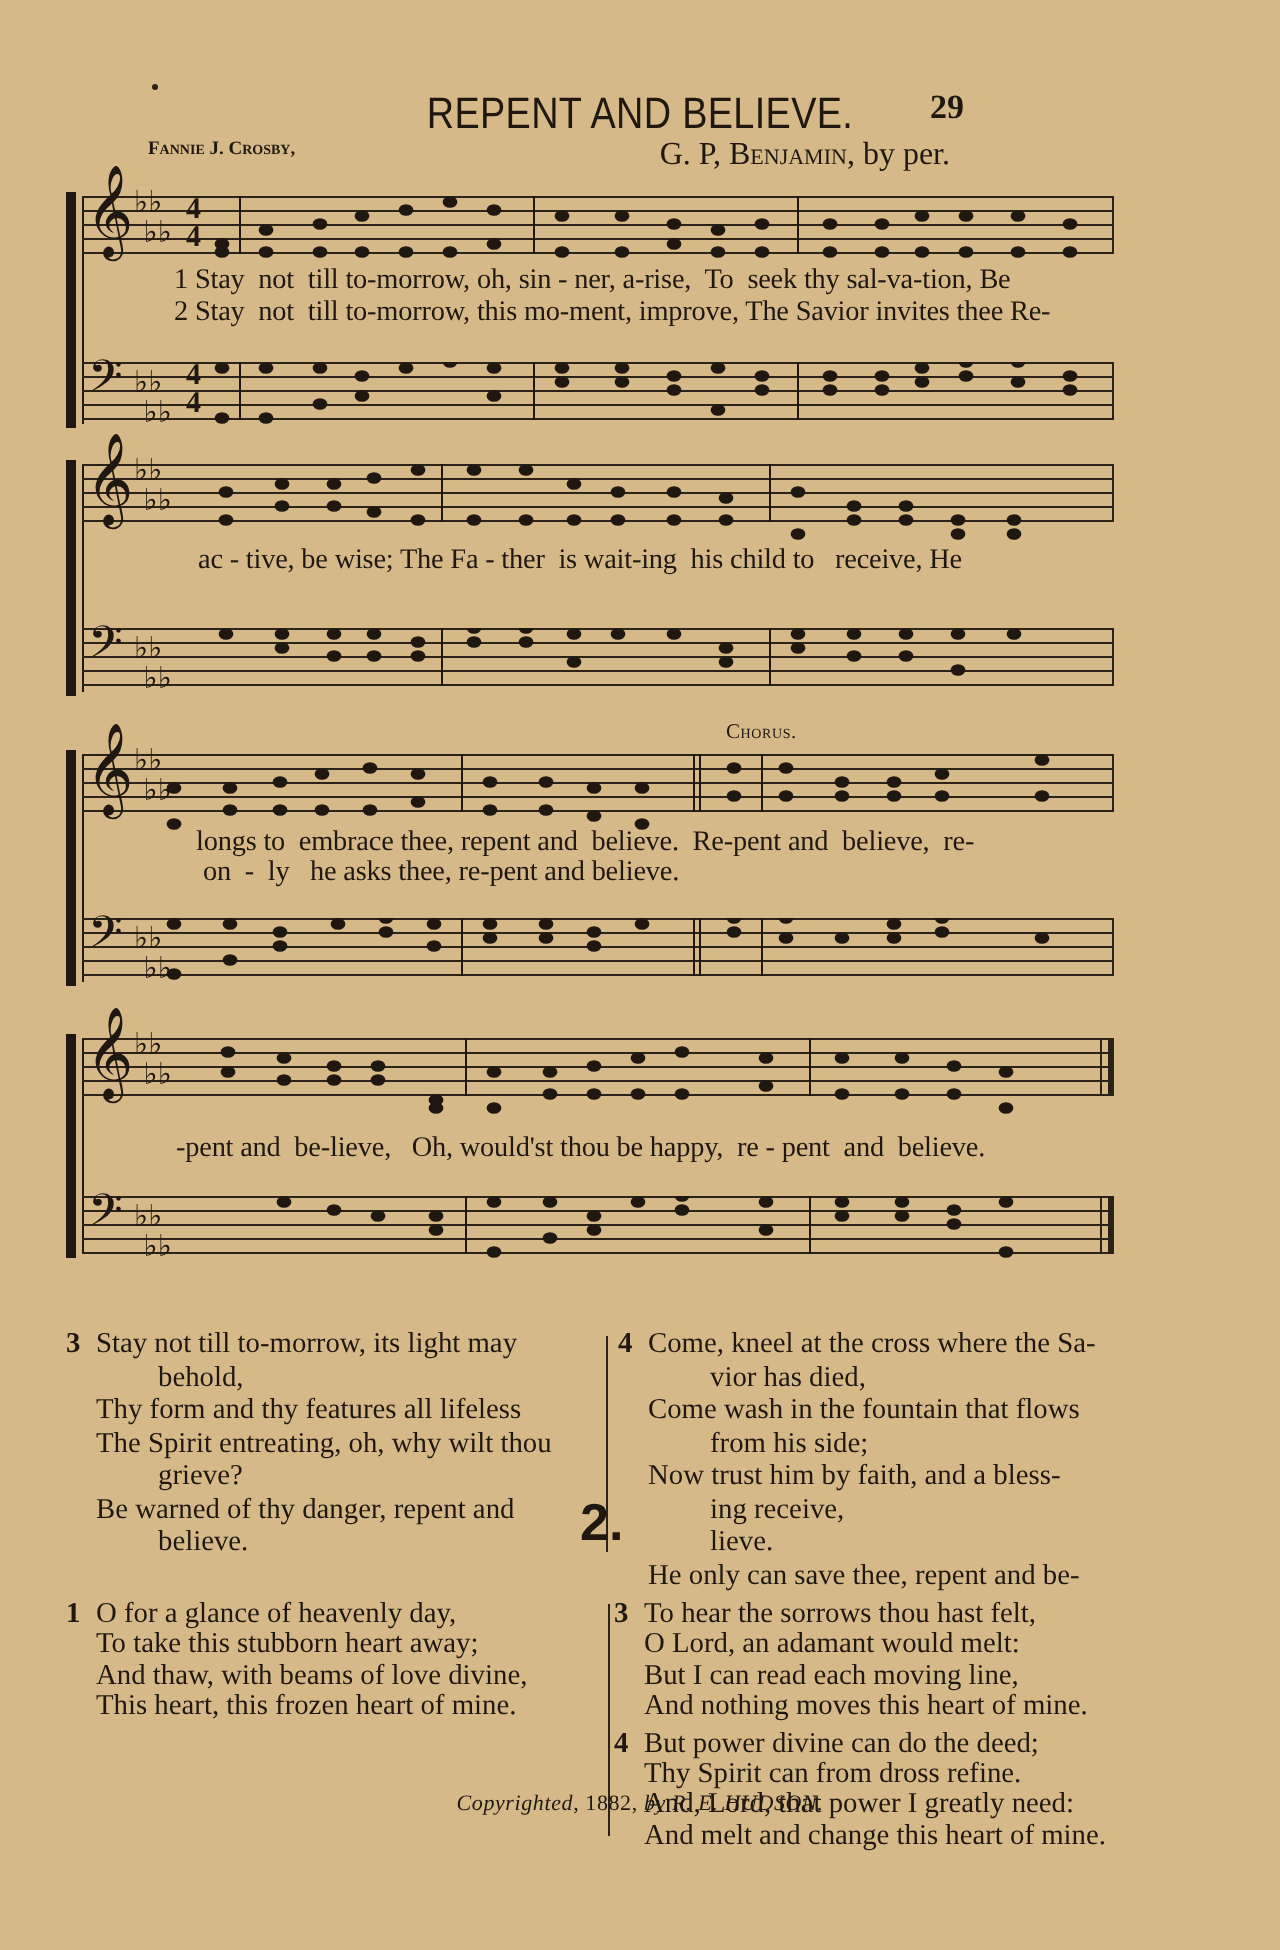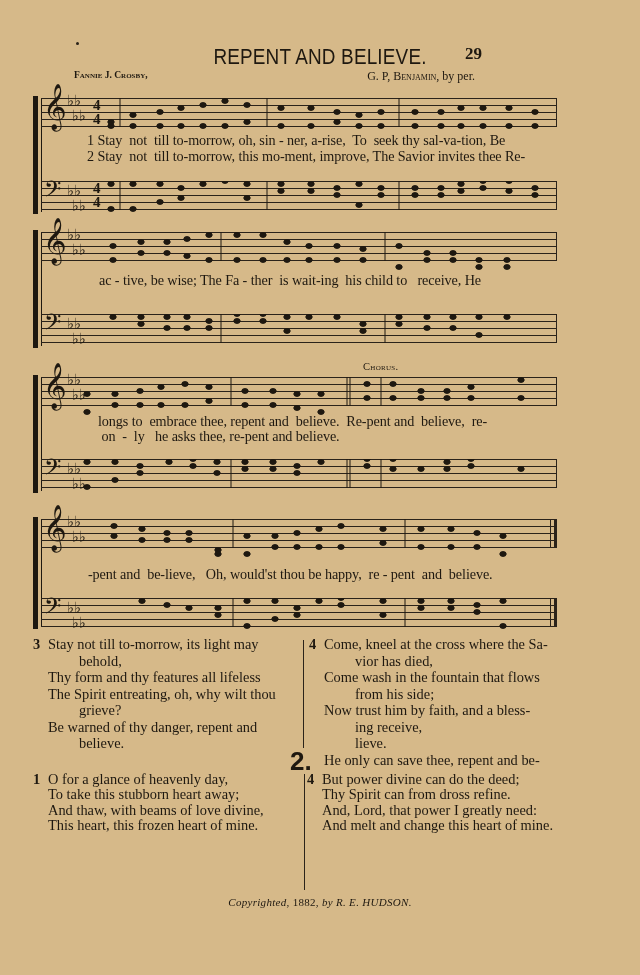--- a/index.html
+++ b/index.html
@@ -15,21 +15,21 @@
 
   
   .title {
     position: absolute; left: 0; width: 640px; top: 44px; text-align: center;
     font-family: "Liberation Sans", "DejaVu Sans", sans-serif;
     font-size: 22px; font-weight: normal; letter-spacing: 0.2px;
     transform: scaleX(0.86); transform-origin: center;
   }
   .page-num { position: absolute; right: 74px; top: 44px; font-size: 17px; font-weight: bold; }
   .author { position: absolute; left: 74px; top: 70px; font-size: 9.5px; font-weight: bold; font-variant: small-caps; }
-  .composer { position: absolute; right: 81px; top: 69px; font-size: 12px; }
+  .composer { position: absolute; right: 81px; top: 69px; font-size: 16px; }
   .composer .sc { font-variant: small-caps; }
 
   
   .system { position: absolute; left: 33px; width: 524px; }
   .brace { position: absolute; left: 0; width: 5px; background: #1e1810; }
   .brace-thin { position: absolute; left: 8px; width: 1px; background: #1e1810; }
   .staff { position: absolute; left: 8px; right: 0; height: 29px; }
   .staff .line { position: absolute; left: 0; right: 0; height: 1px; background: #2b231a; }
   .staff .endbar { position: absolute; right: 0; top: 0; width: 1px; height: 29px; background: #2b231a; }
   .clef { position: absolute; font-family: "DejaVu Sans", sans-serif; color: #1e1810; line-height: 1; }
@@ -37,21 +37,21 @@
   .clef.bass { left: 3px; top: -3px; font-size: 27px; }
   .keysig { position: absolute; left: 26px; font-family: "DejaVu Sans", sans-serif; font-size: 15px; line-height: 1; }
   .timesig { position: absolute; left: 52px; font-family: "Liberation Serif", serif; font-weight: bold; font-size: 15px; line-height: 14px; text-align: center; }
   .notes { position: absolute; left: 0; top: 0; }
   .lyric {
     position: absolute; left: 0; right: 0; font-size: 14.2px; white-space: pre; letter-spacing: -0.1px;
   }
   .chorus-label { position: absolute; font-size: 10.5px; font-variant: small-caps; letter-spacing: 0.3px; }
 
   
-  .verses { position: absolute; left: 33px; width: 540px; font-size: 14.4px; line-height: 16.5px; }
+  .verses { position: absolute; left: 33px; width: 540px; font-size: 14.4px; line-height: 16.5px; margin-top: 28px; }
   .col { position: absolute; top: 0; }
   .col-left { left: 0; width: 265px; }
   .col-right { left: 276px; width: 270px; }
   .divider { position: absolute; width: 1px; background: #2b231a; }
   .stanza { margin-bottom: 0; }
   .stanza .ln { display: block; white-space: nowrap; padding-left: 15px; }
   .stanza .ln.first { padding-left: 0; }
   .stanza .ln.cont { padding-left: 46px; }
   .stanza .num { display: inline-block; width: 15px; font-weight: bold; }
   .hymn2-num { position: absolute; left: 290px; top: 748px; font-family: "Liberation Sans", sans-serif; font-size: 26px; font-weight: bold; line-height: 1; }
@@ -517,20 +517,26 @@
     <div class="col col-left" style="left:0;">
       <div class="stanza" style="margin-bottom:3px;">
         <span class="ln first"><span class="num">1</span><span>O for a glance of heavenly day,</span></span>
         <span class="ln">To take this stubborn heart away;</span>
         <span class="ln">And thaw, with beams of love divine,</span>
         <span class="ln">This heart, this frozen heart of mine.</span>
       </div>
     </div>
     <div class="divider" style="left:271px;top:2px;height:116px;"></div>
     <div class="col col-right" style="left:274px;">
+      <div class="stanza" style="margin-bottom:3px;">
+        <span class="ln first"><span class="num">3</span><span>To hear the sorrows thou hast felt,</span></span>
+        <span class="ln">O Lord, an adamant would melt:</span>
+        <span class="ln">But I can read each moving line,</span>
+        <span class="ln">And nothing moves this heart of mine.</span>
+      </div>
       <div class="stanza">
         <span class="ln first"><span class="num">4</span><span>But power divine can do the deed;</span></span>
         <span class="ln">Thy Spirit can from dross refine.</span>
         <span class="ln">And, Lord, that power I greatly need:</span>
         <span class="ln">And melt and change this heart of mine.</span>
       </div>
     </div>
   </div>
 
   <div class="copyright">

